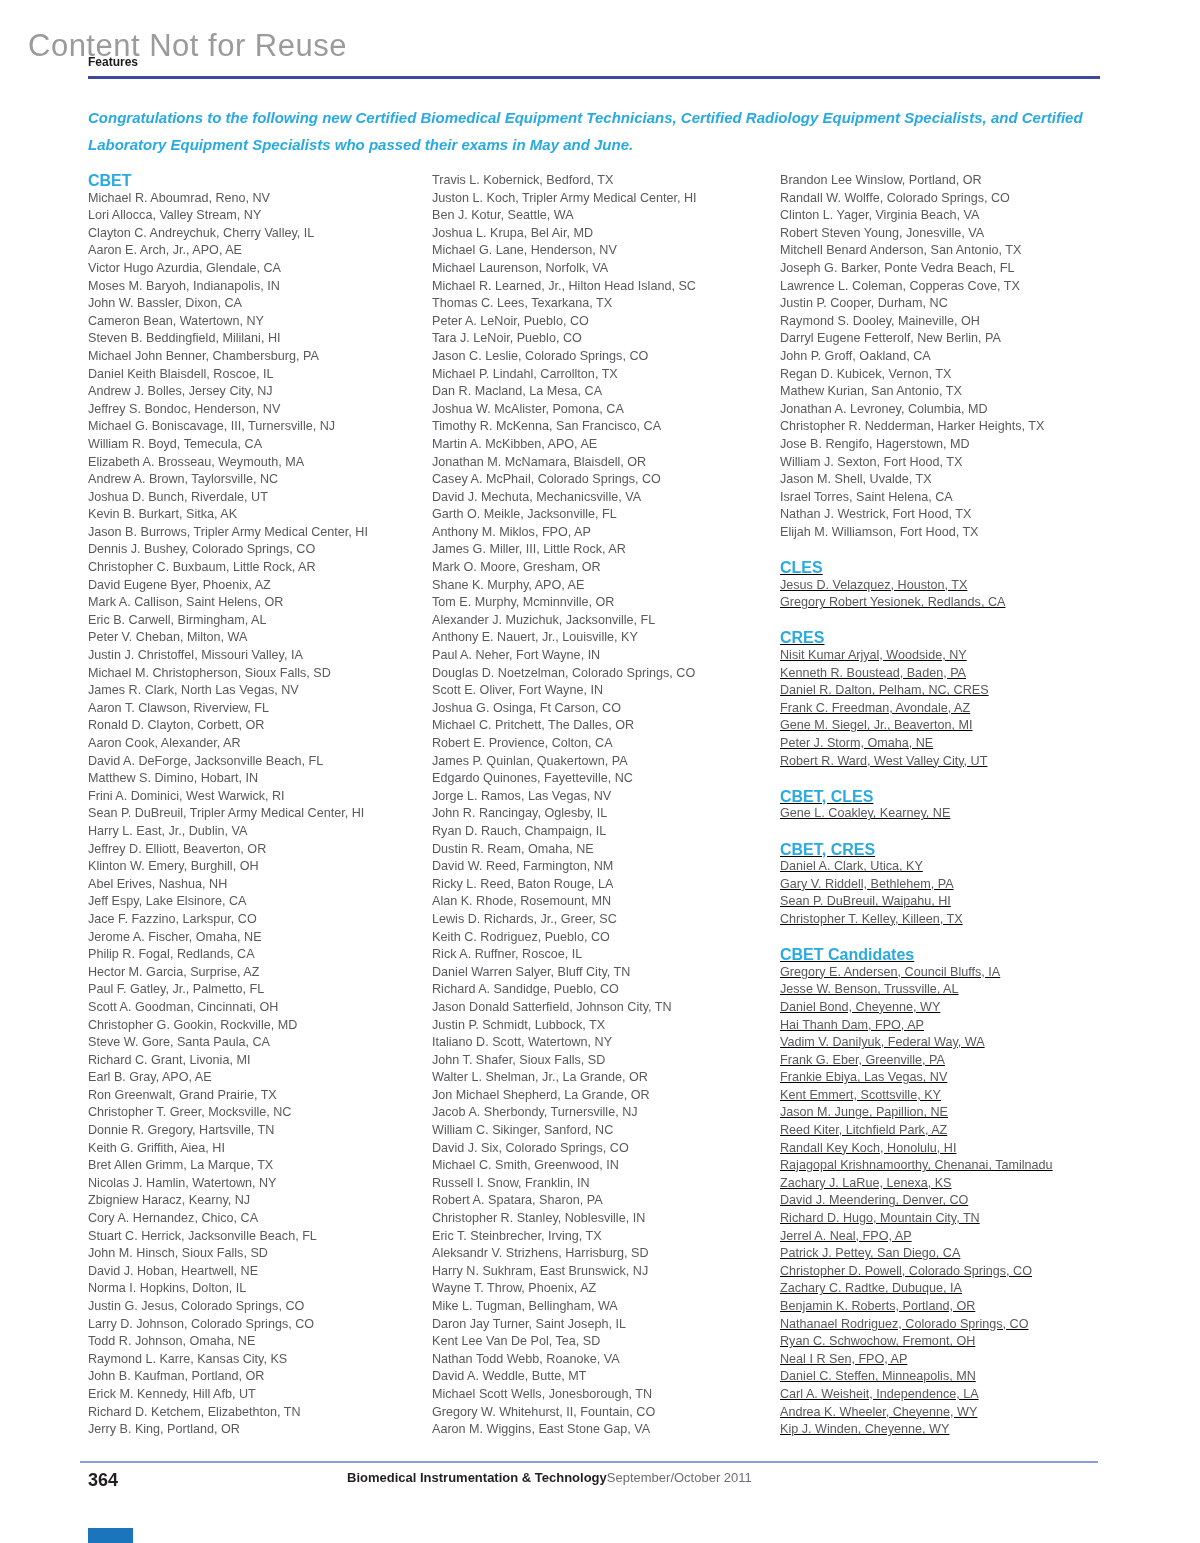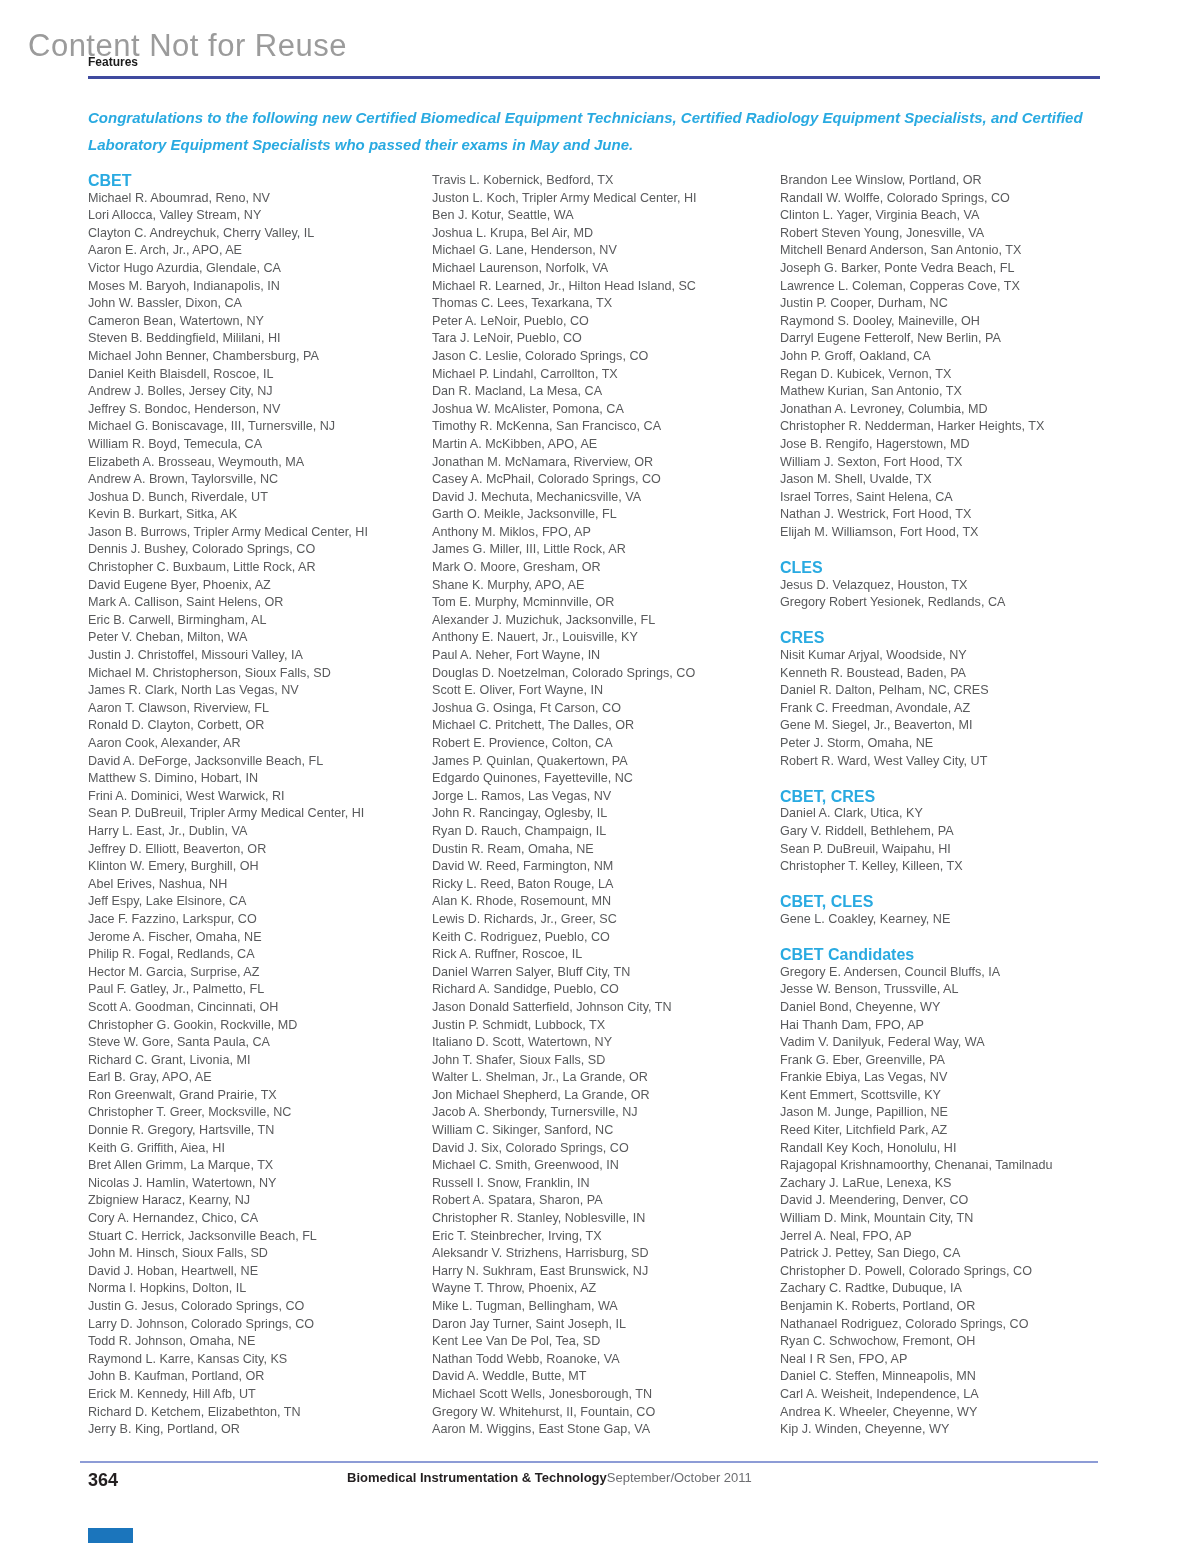--- a/index.html
+++ b/index.html
@@ -30,21 +30,21 @@
     line-height:27px;margin:0;font-style:italic;
   }
   .columns{
     position:absolute;left:88px;top:172px;width:1012px;
     display:flex;
   }
   .col{box-sizing:border-box;}
   .col-0{width:344px;}
   .col-1{width:348px;}
   .col-2{width:320px;}
-  .block + .block{margin-top:17.6px;}
+  .block + .block{margin-top:17.6px;text-decoration:underline;}
   .section-heading{
     font-size:16px;font-weight:bold;color:var(--accent-blue,#29aae1);
     line-height:17.6px;white-space:nowrap;
   }
   .name-line{
     font-size:12.6px;color:var(--body-text,#595a5c);
     line-height:17.6px;white-space:nowrap;
   }
   .footer-rule{
     position:absolute;left:80px;top:1461px;width:1018px;height:2px;
@@ -161,21 +161,21 @@
           <div class="name-line">Michael R. Learned, Jr., Hilton Head Island, SC</div>
           <div class="name-line">Thomas C. Lees, Texarkana, TX</div>
           <div class="name-line">Peter A. LeNoir, Pueblo, CO</div>
           <div class="name-line">Tara J. LeNoir, Pueblo, CO</div>
           <div class="name-line">Jason C. Leslie, Colorado Springs, CO</div>
           <div class="name-line">Michael P. Lindahl, Carrollton, TX</div>
           <div class="name-line">Dan R. Macland, La Mesa, CA</div>
           <div class="name-line">Joshua W. McAlister, Pomona, CA</div>
           <div class="name-line">Timothy R. McKenna, San Francisco, CA</div>
           <div class="name-line">Martin A. McKibben, APO, AE</div>
-          <div class="name-line">Jonathan M. McNamara, Riverview, OR</div>
+          <div class="name-line">Jonathan M. McNamara, Blaisdell, OR</div>
           <div class="name-line">Casey A. McPhail, Colorado Springs, CO</div>
           <div class="name-line">David J. Mechuta, Mechanicsville, VA</div>
           <div class="name-line">Garth O. Meikle, Jacksonville, FL</div>
           <div class="name-line">Anthony M. Miklos, FPO, AP</div>
           <div class="name-line">James G. Miller, III, Little Rock, AR</div>
           <div class="name-line">Mark O. Moore, Gresham, OR</div>
           <div class="name-line">Shane K. Murphy, APO, AE</div>
           <div class="name-line">Tom E. Murphy, Mcminnville, OR</div>
           <div class="name-line">Alexander J. Muzichuk, Jacksonville, FL</div>
           <div class="name-line">Anthony E. Nauert, Jr., Louisville, KY</div>
@@ -259,47 +259,47 @@
           <div class="section-heading">CRES</div>
           <div class="name-line">Nisit Kumar Arjyal, Woodside, NY</div>
           <div class="name-line">Kenneth R. Boustead, Baden, PA</div>
           <div class="name-line">Daniel R. Dalton, Pelham, NC, CRES</div>
           <div class="name-line">Frank C. Freedman, Avondale, AZ</div>
           <div class="name-line">Gene M. Siegel, Jr., Beaverton, MI</div>
           <div class="name-line">Peter J. Storm, Omaha, NE</div>
           <div class="name-line">Robert R. Ward, West Valley City, UT</div>
         </div>
         <div class="block">
+          <div class="section-heading">CBET, CLES</div>
+          <div class="name-line">Gene L. Coakley, Kearney, NE</div>
+        </div>
+        <div class="block">
           <div class="section-heading">CBET, CRES</div>
           <div class="name-line">Daniel A. Clark, Utica, KY</div>
           <div class="name-line">Gary V. Riddell, Bethlehem, PA</div>
           <div class="name-line">Sean P. DuBreuil, Waipahu, HI</div>
           <div class="name-line">Christopher T. Kelley, Killeen, TX</div>
-        </div>
-        <div class="block">
-          <div class="section-heading">CBET, CLES</div>
-          <div class="name-line">Gene L. Coakley, Kearney, NE</div>
         </div>
         <div class="block">
           <div class="section-heading">CBET Candidates</div>
           <div class="name-line">Gregory E. Andersen, Council Bluffs, IA</div>
           <div class="name-line">Jesse W. Benson, Trussville, AL</div>
           <div class="name-line">Daniel Bond, Cheyenne, WY</div>
           <div class="name-line">Hai Thanh Dam, FPO, AP</div>
           <div class="name-line">Vadim V. Danilyuk, Federal Way, WA</div>
           <div class="name-line">Frank G. Eber, Greenville, PA</div>
           <div class="name-line">Frankie Ebiya, Las Vegas, NV</div>
           <div class="name-line">Kent Emmert, Scottsville, KY</div>
           <div class="name-line">Jason M. Junge, Papillion, NE</div>
           <div class="name-line">Reed Kiter, Litchfield Park, AZ</div>
           <div class="name-line">Randall Key Koch, Honolulu, HI</div>
           <div class="name-line">Rajagopal Krishnamoorthy, Chenanai, Tamilnadu</div>
           <div class="name-line">Zachary J. LaRue, Lenexa, KS</div>
           <div class="name-line">David J. Meendering, Denver, CO</div>
-          <div class="name-line">William D. Mink, Mountain City, TN</div>
+          <div class="name-line">Richard D. Hugo, Mountain City, TN</div>
           <div class="name-line">Jerrel A. Neal, FPO, AP</div>
           <div class="name-line">Patrick J. Pettey, San Diego, CA</div>
           <div class="name-line">Christopher D. Powell, Colorado Springs, CO</div>
           <div class="name-line">Zachary C. Radtke, Dubuque, IA</div>
           <div class="name-line">Benjamin K. Roberts, Portland, OR</div>
           <div class="name-line">Nathanael Rodriguez, Colorado Springs, CO</div>
           <div class="name-line">Ryan C. Schwochow, Fremont, OH</div>
           <div class="name-line">Neal I R Sen, FPO, AP</div>
           <div class="name-line">Daniel C. Steffen, Minneapolis, MN</div>
           <div class="name-line">Carl A. Weisheit, Independence, LA</div>

